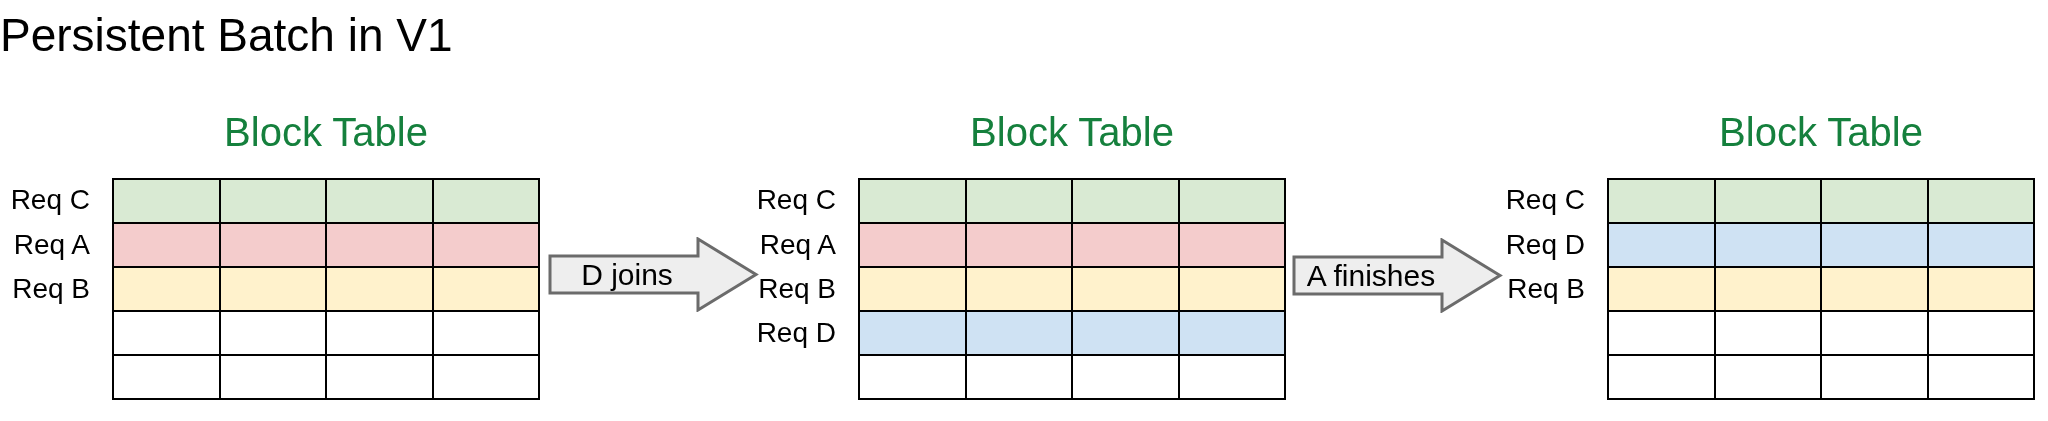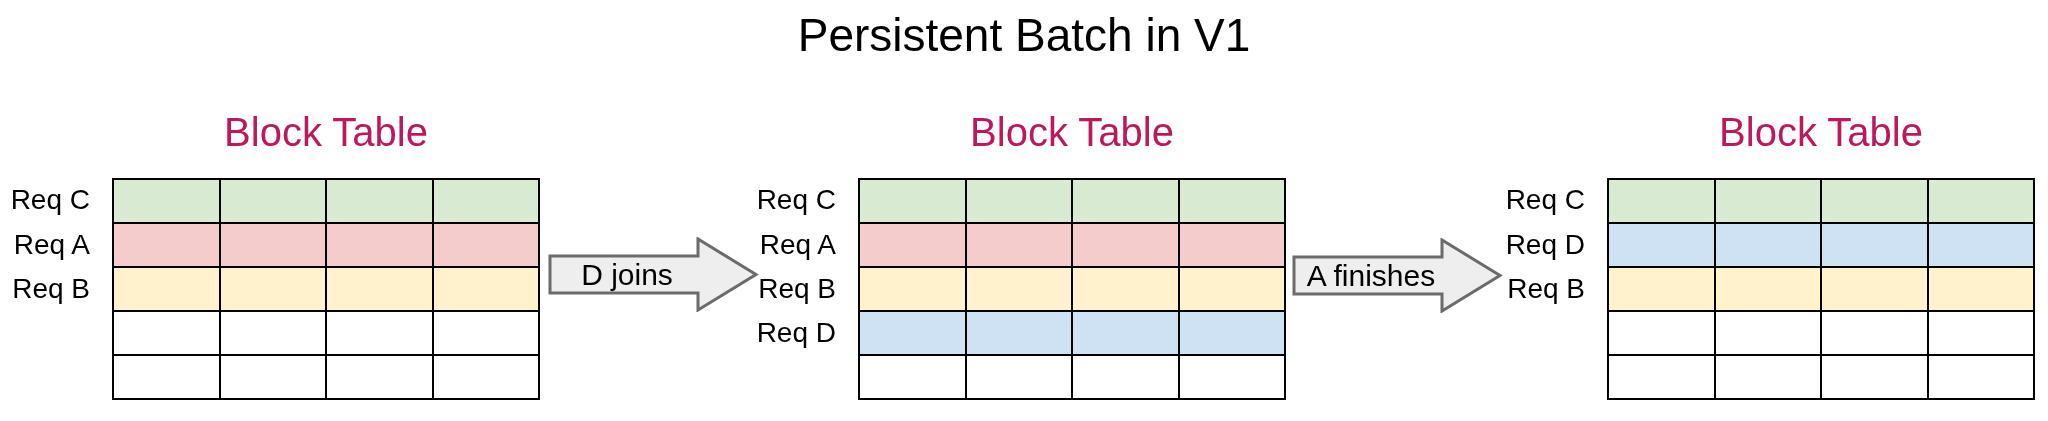--- a/index.html
+++ b/index.html
@@ -7,31 +7,31 @@
     position: relative;
     width: 2048px;
     height: 421px;
     background: #ffffff;
     font-family: "Liberation Sans", sans-serif;
     overflow: hidden;
   }
   .title {
     position: absolute;
     left: 0; top: 8px; width: 100%;
-    text-align: center;
+    text-align: left;
     font-size: 46px;
     color: #000000;
   }
   .heading {
     position: absolute;
     top: 110px;
     width: 428px;
     text-align: center;
     font-size: 40px;
-    color: #be185d;
+    color: #15803d;
   }
   .btable {
     position: absolute;
     top: 178px;
     width: 428px;
     height: 222px;
     box-sizing: border-box;
     border: 2px solid #000000;
     display: flex;
     flex-direction: column;

